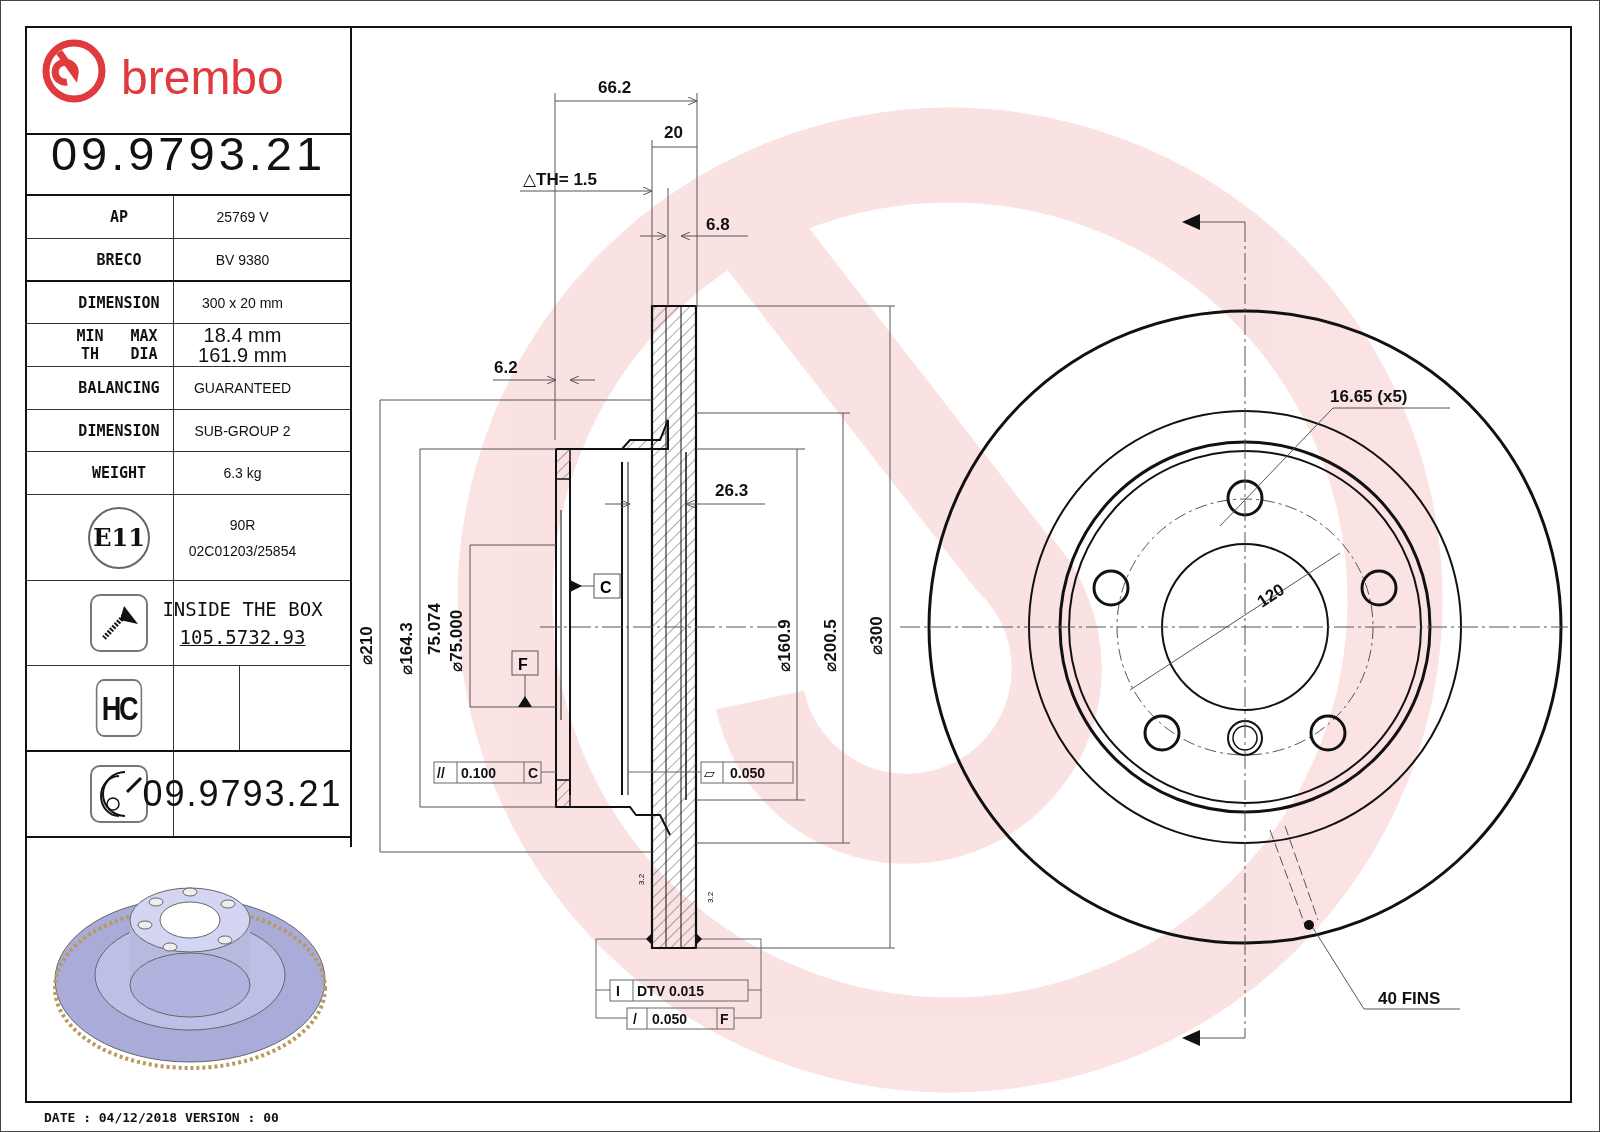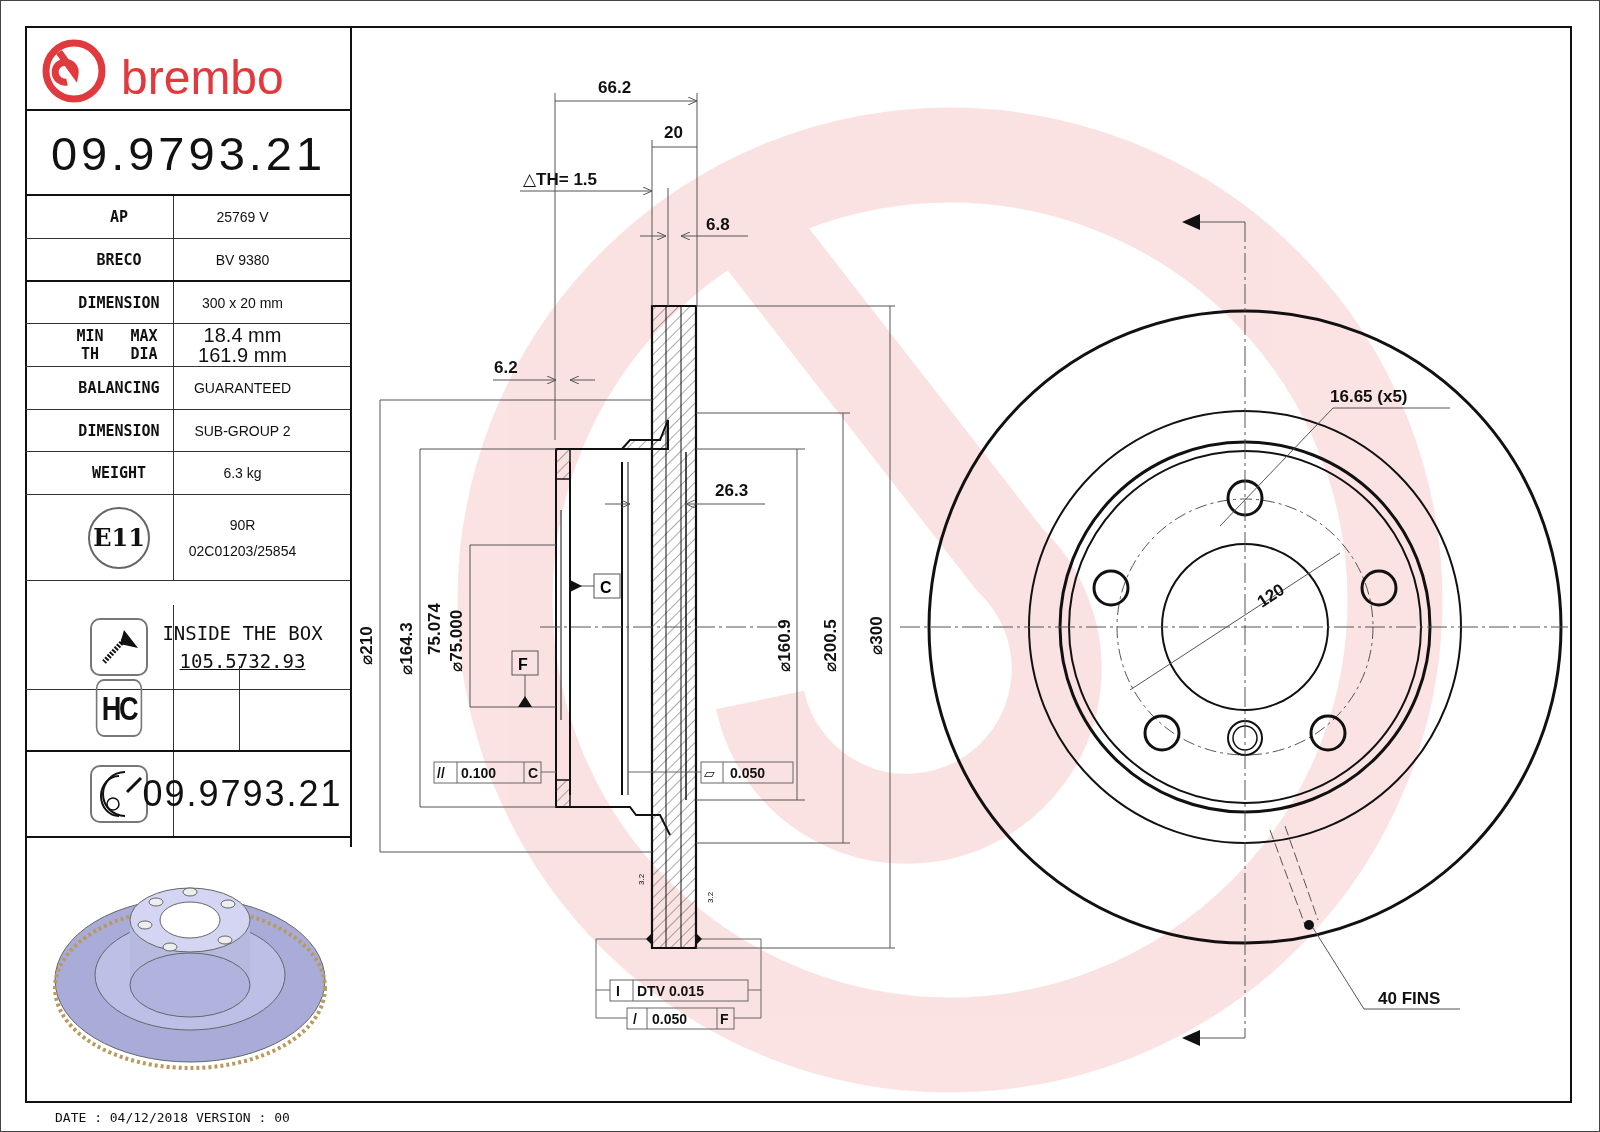--- a/index.html
+++ b/index.html
@@ -7,40 +7,40 @@
   .outer{position:absolute;left:0;top:0;width:1598px;height:1130px;border:1px solid #444;}
   .frame{position:absolute;left:25px;top:26px;width:1547px;height:1077px;border:2px solid #111;box-sizing:border-box;}
   .panel{position:absolute;left:25px;top:26px;width:327px;height:821px;}
   .row{position:absolute;left:0;width:327px;border-bottom:1px solid #333;box-sizing:border-box;}
   .row.thick{border-bottom:2px solid #111;}
   .lcell{position:absolute;left:0;top:0;bottom:0;width:108px;border-right:1px solid #333;display:flex;align-items:center;justify-content:center;text-align:center;font-family:"DejaVu Sans Mono",monospace;font-size:15px;font-weight:bold;line-height:18px;padding-left:40px;}
   .rcell{position:absolute;left:108px;right:0;top:0;bottom:0;display:flex;align-items:center;justify-content:center;flex-direction:column;text-align:center;font-family:"Liberation Sans","DejaVu Sans",sans-serif;font-size:14px;line-height:22px;}
   .vline-panel{position:absolute;left:350px;top:26px;width:2px;height:821px;background:#111;}
   .logo-word{font-family:"Liberation Sans","DejaVu Sans",sans-serif;font-size:48px;color:#e03a3e;position:absolute;left:96px;top:24px;letter-spacing:0px;}
   .partno{font-family:"Liberation Sans","DejaVu Sans",sans-serif;font-size:47px;letter-spacing:4px;position:absolute;left:0;right:0;top:0;bottom:0;display:flex;align-items:center;justify-content:center;}
-  .date{position:absolute;left:55px;top:1110px;font-family:"DejaVu Sans Mono",monospace;font-weight:normal;font-size:13px;}
+  .date{position:absolute;left:44px;top:1110px;font-family:"DejaVu Sans Mono",monospace;font-weight:bold;font-size:13px;}
   .icon-box{width:58px;height:58px;border:2px solid #777;border-radius:10px;display:flex;align-items:center;justify-content:center;box-sizing:border-box;}
   svg text{font-family:"Liberation Sans","DejaVu Sans",sans-serif;}
 </style>
 </head>
 <body>
 
 <div class="outer"></div>
 
 <svg style="position:absolute;left:0;top:0" width="1600" height="1132">
   <g fill="none" stroke="#fbe1e1" stroke-width="95" opacity="0.95">
     <circle cx="950" cy="600" r="445"></circle>
     <path d="M730 200 L1010 560 A150 150 0 1 1 760 700" stroke-width="90"></path>
   </g>
 </svg>
 
 <div class="frame"></div>
 
 <div class="panel">
-  <div class="row thick" style="top:0;height:85px;">
+  <div class="row thick" style="top:0;height:109px;">
     <svg style="position:absolute;left:16px;top:12px" width="66" height="66" viewBox="0 0 66 66">
       <circle cx="33" cy="33" r="28" fill="none" stroke="#e03a3e" stroke-width="7"></circle>
       <path d="M18 14 L34 36 A10 10 0 1 0 26 44" fill="none" stroke="#e03a3e" stroke-width="7"></path>
     </svg>
     <span class="logo-word">brembo</span>
   </div>
   <div class="row thick" style="top:86px;height:84px;">
     <div class="partno">09.9793.21</div>
   </div>
   <div class="row" style="top:170px;height:43px;">
@@ -79,21 +79,21 @@
   </div>
   <div class="row" style="top:469px;height:86px;">
     <div class="lcell">
       <div style="width:58px;height:58px;border:2px solid #666;border-radius:50%;display:flex;align-items:center;justify-content:center;font-family:'DejaVu Serif',serif;font-size:24px;font-weight:bold;">E11</div>
     </div>
     <div class="rcell">
       <span>90R</span>
       <span style="margin-top:4px;">02C01203/25854</span>
     </div>
   </div>
-  <div class="row" style="top:579px;height:85px;">
+  <div class="row" style="top:555px;height:85px;">
     <div class="lcell">
       <div class="icon-box">
         <svg width="46" height="46" viewBox="0 0 46 46">
           <polygon points="28,6 42,24 24,20" fill="#111"></polygon>
           <g stroke="#111" stroke-width="5" stroke-dasharray="2 1.5">
               <line x1="28" y1="16" x2="8" y2="38"></line>
             </g>
         </svg>
       </div>
     </div>

